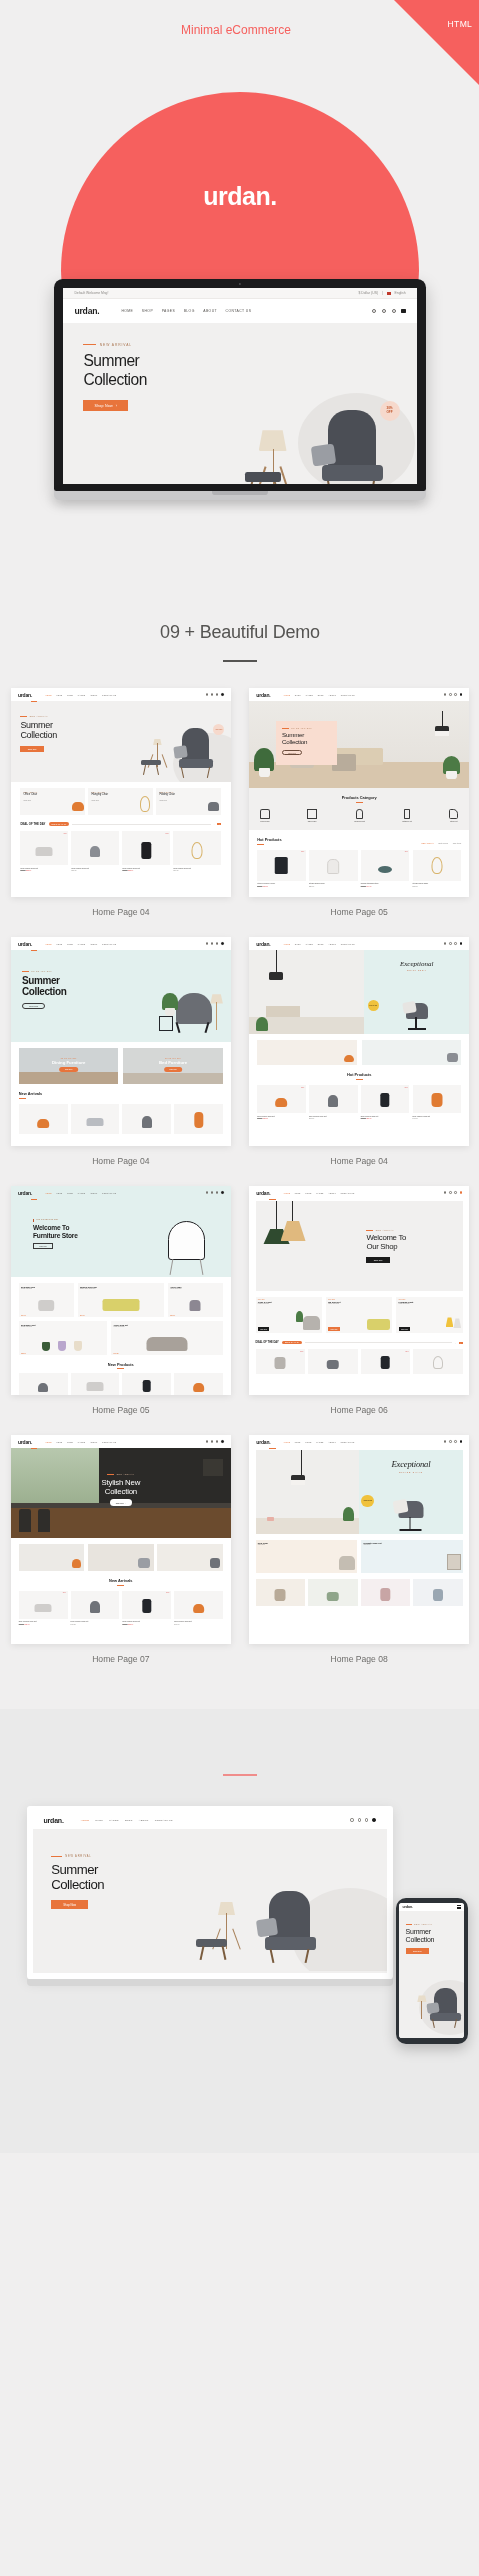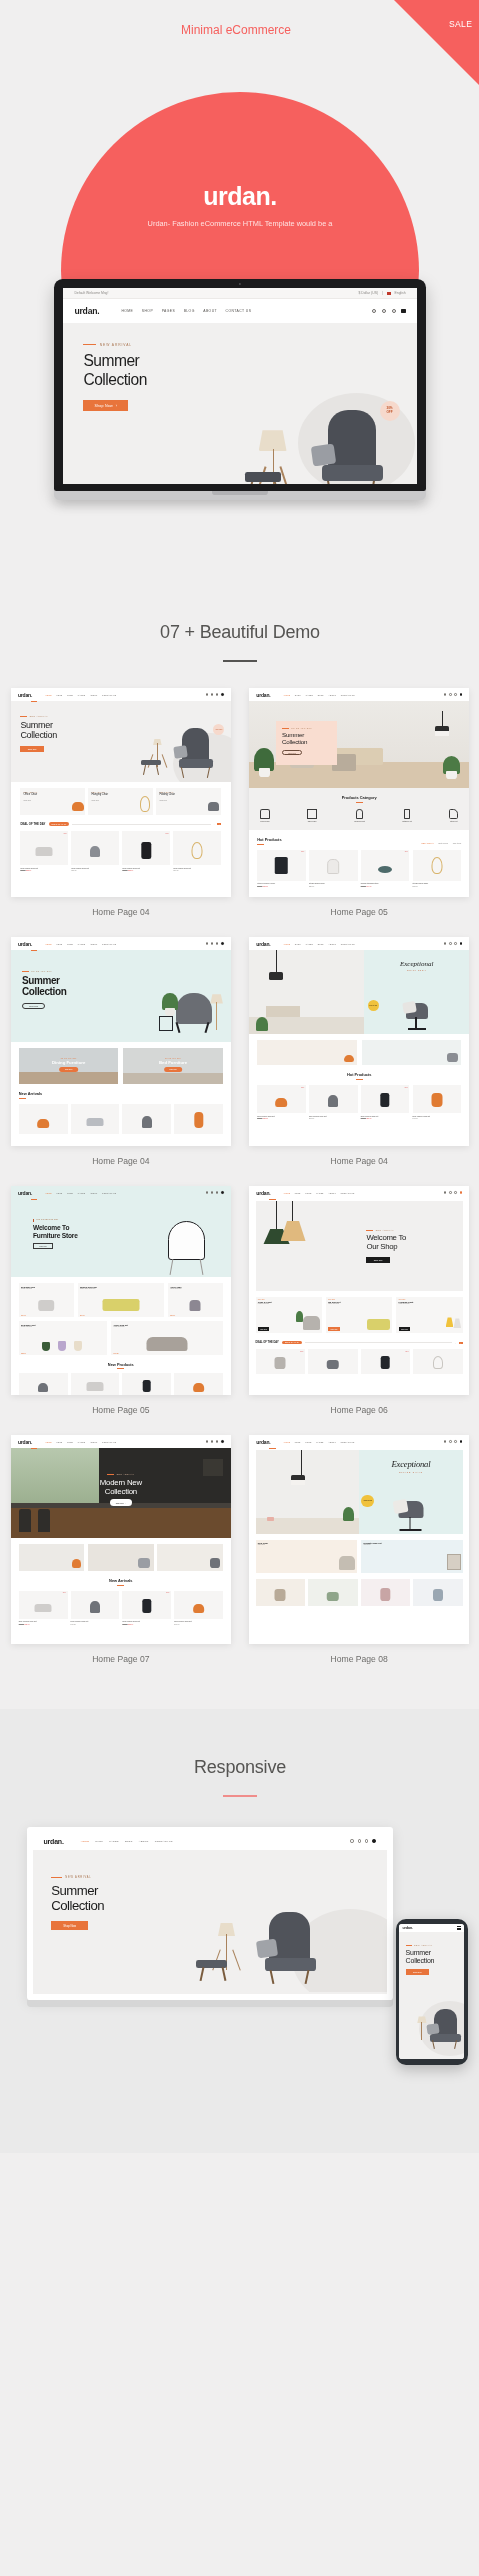--- a/index.html
+++ b/index.html
@@ -257,32 +257,31 @@
   .ph-burger i { width:3.9px; height:0.6px; background:#1b1b1b; display:block; }
 </style>
 </head>
 <body>
 
 <div class="page">
 
   <section class="hero">
 
     <div class="html-flag">
-      <span>SALE</span>
+      <span>HTML</span>
     </div>
 
     <div class="hero-title">
       <div>Minimal eCommerce</div>
     </div>
 
     <div class="red-circle"></div>
 
     <div class="brand-logo">urdan.</div>
     <div class="brand-sub">
-      <div>Urdan- Fashion eCommerce HTML Template would be a</div>
     </div>
 
     <div class="laptop">
       <div class="lap-lid">
         <div class="lap-cam"></div>
         <div class="lap-screen">
 
           <div class="mini-topbar">
             <span>Default Welcome Msg!</span>
             <span class="right">
@@ -349,21 +348,21 @@
 
         </div>
       </div>
       <div class="lap-base">
         <div class="lap-notch"></div>
       </div>
     </div>
   </section>
 
   <section class="demos">
-    <h2 class="sec-title">07 + Beautiful Demo</h2>
+    <h2 class="sec-title">09 + Beautiful Demo</h2>
     <div class="sec-divider"></div>
 
     <div class="grid">
 
       <div class="demo-card">
         <div class="demo-shot">
           <div class="t-nav">
             <span class="t-brand">urdan.</span>
             <span class="t-links">
               <b>HOME</b>
@@ -1032,21 +1031,21 @@
             <div style="position:absolute;left:0;bottom:30px;width:100%;height:5.5px;background:#45413c;"></div>
             <div style="position:absolute;right:7.8px;top:11px;width:20px;height:17px;background:#3a3833;"></div>
             <div style="position:absolute;left:7.8px;bottom:6.2px;width:12.5px;height:23.4px;background:#2f2d2a;border-radius:2.3px 2.3px 0 0;"></div>
             <div style="position:absolute;left:26.5px;bottom:6.2px;width:12.5px;height:23.4px;background:#2f2d2a;border-radius:2.3px 2.3px 0 0;"></div>
             <div style="position:absolute;left:0;top:25px;width:100%;text-align:center;">
               <div style="display:flex;align-items:center;gap:2.3px;justify-content:center;">
                 <i style="width:7px;height:0.6px;background:#e8743b;display:block;"></i>
                 <span style="font-size:1.8px;letter-spacing:0.5px;color:#f0c6ab;">NEW ARRIVAL</span>
               </div>
               <div style="font-size:7.8px;line-height:9px;color:#fff;letter-spacing:-0.2px;margin-top:2.3px;">
-                <div>Modern New</div>
+                <div>Stylish New</div>
                 <div>Collection</div>
               </div>
               <div style="margin:3.9px auto 0;width:22px;height:6.2px;background:#fff;color:#1b1b1b;font-size:1.7px;display:flex;align-items:center;justify-content:center;border-radius:7.8px;gap:1.6px;">
                 <span>Shop Now</span>
                 <span>›</span>
               </div>
             </div>
           </div>
 
           <div style="background:#fff;padding:6.2px 7.8px;">
@@ -1180,21 +1179,20 @@
             </div>
           </div>
         </div>
         <div class="demo-label">Home Page 08</div>
       </div>
 
     </div>
   </section>
 
   <section class="responsive">
-    <h2 class="sec-title">Responsive</h2>
     <div class="sec-divider red"></div>
 
     <div class="devices">
       <div class="desk">
         <div class="desk-lid">
           <div class="desk-screen">
             <div class="t-nav" style="height:17px;padding:0 11px;">
               <span style="font-size:7px;font-weight:700;color:#1b1b1b;letter-spacing:-0.2px;">urdan.</span>
               <span class="t-links" style="font-size:2.5px;gap:6.2px;margin-left:17px;">
                 <b>HOME</b>

